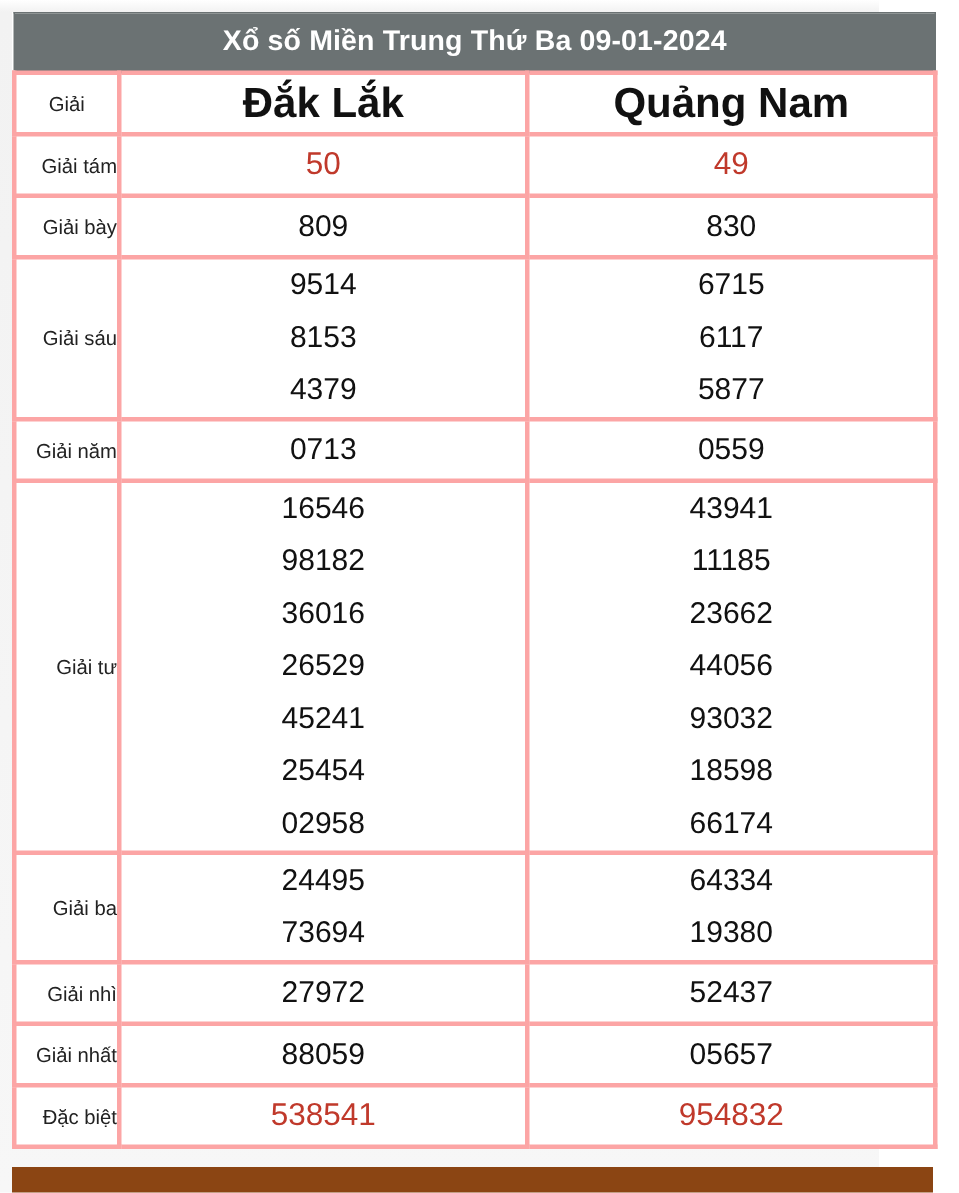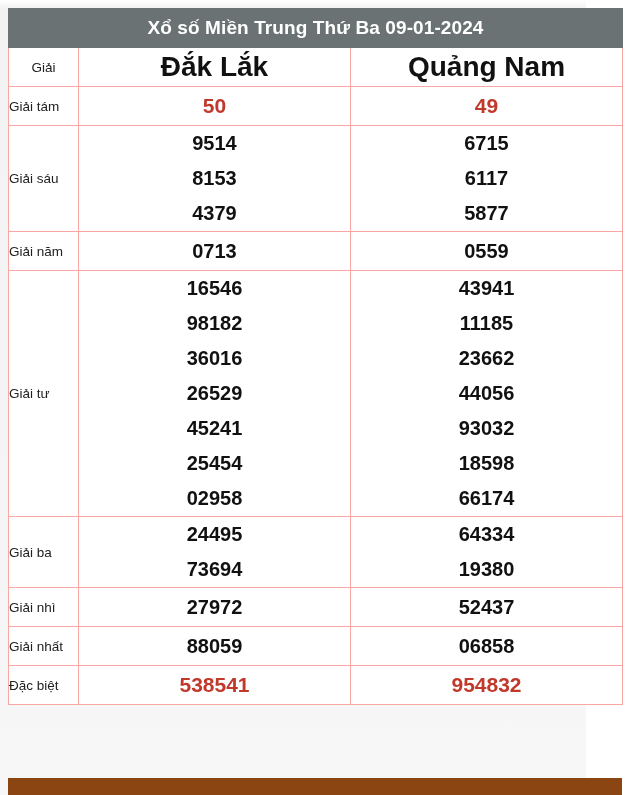--- a/index.html
+++ b/index.html
@@ -23,62 +23,62 @@
   .result-table {
     position: absolute;
     left: 8px;
     top: 8px;
     width: 614px;
     border-collapse: collapse;
     table-layout: fixed;
     background: #ffffff;
   }
   .result-table td {
-    border: 1px solid #fca5a5;
+    border: 3px solid #fca5a5;
     padding: 0;
     vertical-align: middle;
   }
   .title-bar {
     background: #6b7273;
     color: #ffffff;
     text-align: center;
     font-size: 19px;
     font-weight: bold;
     height: 38px;
     letter-spacing: 0.1px;
     border: 1px solid #6b7273 !important;
   }
   .col-prize {
     width: 70px;
   }
   .col-prov {
     width: 272px;
   }
   .prize-label {
-    text-align: left;
+    text-align: right;
     font-size: 13.5px;
     color: #222222;
     font-weight: normal;
   }
   .prov-head {
     text-align: center;
     font-size: 28px;
     font-weight: bold;
     color: #111111;
     height: 38px;
   }
   .head-prize {
     text-align: center;
     font-size: 13.5px;
     color: #222222;
   }
   .num-cell {
     text-align: center;
     font-size: 20px;
-    font-weight: bold;
+    font-weight: normal;
     color: #111111;
     line-height: 1.0;
   }
   .num-cell .n {
     display: block;
     padding: 7px 0 8px 0;
   }
   .accent {
     color: #c0392b;
   }
@@ -122,20 +122,29 @@
     <tbody id="rows-body">
         <tr class="r-tam">
           <td class="prize-label">Giải tám</td>
           <td class="num-cell special">
             <span class="n accent">50</span>
           </td>
           <td class="num-cell special">
             <span class="n accent">49</span>
           </td>
         </tr>
+        <tr class="r-bay">
+          <td class="prize-label">Giải bày</td>
+          <td class="num-cell">
+            <span class="n">809</span>
+          </td>
+          <td class="num-cell">
+            <span class="n">830</span>
+          </td>
+        </tr>
         <tr>
           <td class="prize-label">Giải sáu</td>
           <td class="num-cell">
             <span class="n">9514</span>
             <span class="n">8153</span>
             <span class="n">4379</span>
           </td>
           <td class="num-cell">
             <span class="n">6715</span>
             <span class="n">6117</span>
@@ -191,21 +200,21 @@
           <td class="num-cell">
             <span class="n">52437</span>
           </td>
         </tr>
         <tr class="r-nhat">
           <td class="prize-label">Giải nhất</td>
           <td class="num-cell">
             <span class="n">88059</span>
           </td>
           <td class="num-cell">
-            <span class="n">06858</span>
+            <span class="n">05657</span>
           </td>
         </tr>
         <tr class="r-db">
           <td class="prize-label">Đặc biệt</td>
           <td class="num-cell special">
             <span class="n accent">538541</span>
           </td>
           <td class="num-cell special">
             <span class="n accent">954832</span>
           </td>

